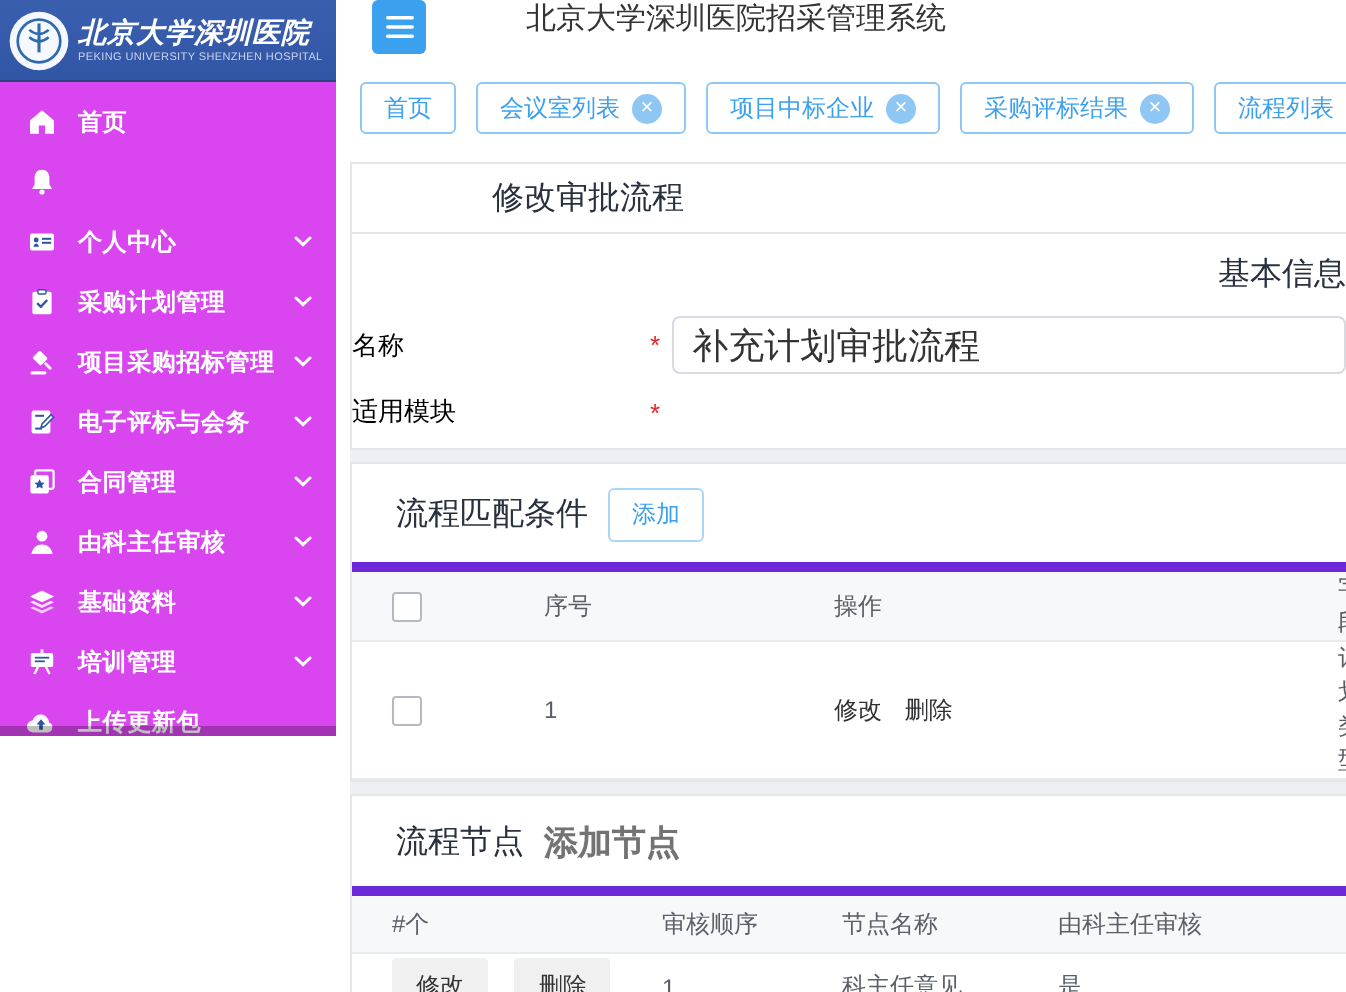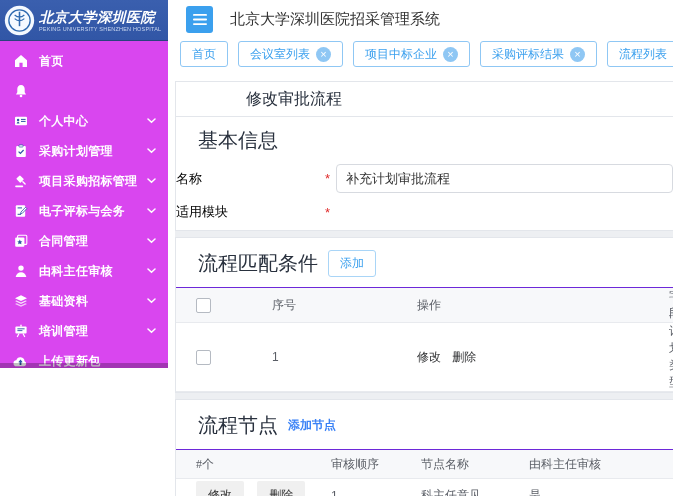--- a/index.html
+++ b/index.html
@@ -17,53 +17,53 @@
     font-size:14px;letter-spacing:.5px;white-space:nowrap;line-height:16px;}
   .logo-en{font-size:5.5px;letter-spacing:.2px;color:#c9d6ef;white-space:nowrap;margin-top:1px;}
   .nav{padding-top:5px;}
   .s-item{height:30px;display:flex;align-items:center;padding:0 12px 0 13px;cursor:pointer;}
   .s-icon{width:15px;height:15px;margin-right:11px;display:flex;align-items:center;justify-content:center;flex:none;}
   .s-label{flex:1;font-size:12px;font-weight:bold;letter-spacing:.3px;}
   .s-chevron{display:flex;flex:none;}
   .sidebar-footer{position:absolute;left:0;right:0;bottom:0;height:5px;background:rgba(0,0,0,.25);}
   
   .main{position:absolute;left:168px;top:0;right:0;bottom:0;background:#fff;}
-  .topbar{height:38px;display:flex;align-items:center;padding-left:18px;}
+  .topbar{height:38px;display:flex;align-items:flex-start;padding-left:18px;gap:33px;}
   .hamburger{width:27px;height:27px;background:#3ba0ee;border:none;border-radius:3px;
     display:flex;align-items:center;justify-content:center;cursor:pointer;padding:0;}
   .app-title{margin-left:17px;font-size:15px;color:#333;}
   
   .tabbar{height:28px;padding:3px 0 0 12px;display:flex;gap:10px;border-bottom:1px solid #d9dde3;}
   .tab{height:26px;box-sizing:border-box;display:flex;align-items:center;gap:6px;padding:0 11px;
     border:1px solid #8fc7f4;border-radius:3px;color:#3ba0ee;font-size:12px;background:#fff;cursor:pointer;white-space:nowrap;}
   .tab-close{width:15px;height:15px;border-radius:50%;background:#8fc7f4;color:#fff;
     font-size:11px;line-height:14px;text-align:center;cursor:pointer;flex:none;}
   
   .content{position:absolute;top:69px;left:0;right:0;bottom:0;padding:12px 0 0 7px;overflow:hidden;background:#fff;}
   .card{background:#fff;border:1px solid #e3e6eb;border-right:none;}
   .gap{height:6px;background:#edeff2;}
   .page-title-card{height:34px;display:flex;align-items:center;padding-left:22px;border-bottom:none;}
   .page-title{font-size:16px;color:#29313e;font-weight:500;margin-left:48px;}
-  .section-title{font-size:20px;color:#29313e;font-weight:500;}
+  .section-title{font-size:16px;color:#29313e;font-weight:500;text-align:right;}
   
   .basic-card{border-top:1px solid #e3e6eb;padding:10px 0 9px 0;}
   .basic-card .section-title{padding-left:22px;}
   .field-row{display:flex;align-items:center;margin-top:10px;}
   .field-label{width:146px;text-align:left;font-size:13px;color:#000000;flex:none;}
   .req{color:#e02b2b;margin:0 6px 0 3px;font-size:13px;flex:none;}
   .text-input{width:440px;height:27px;border:1px solid #d7dae0;border-radius:4px;padding:0 9px;
-    font-size:13px;color:#333;outline:none;box-sizing:content-box;}
+    font-size:18px;color:#333;outline:none;box-sizing:content-box;}
   
   .sec-head{display:flex;align-items:center;padding:12px 0 10px 22px;}
   .add-btn{font-size:12px;color:#3ba0ee;background:#fff;border:1px solid #a9d5f7;border-radius:3px;
     padding:4px 11px;margin-left:10px;cursor:pointer;}
-  .add-link{font-size:12px;color:#3b82f6;margin-left:10px;cursor:pointer;font-weight:bold;}
+  .add-link{font-size:17px;color:#737373;margin-left:10px;cursor:pointer;font-weight:bold;}
   table{width:101%;border-collapse:collapse;table-layout:fixed;font-size:12px;color:#5a5e66;}
-  th{background:#f7f8fa;border-top:1px solid #6d28d9;border-bottom:1px solid #e8eaee;
-    height:28px;text-align:left;font-weight:normal;padding:0;font-family:Liberation Serif, serif;}
+  th{background:#f7f8fa;border-top:5px solid #6d28d9;border-bottom:1px solid #e8eaee;
+    height:28px;text-align:left;font-weight:normal;padding:0;}
   td{border-bottom:1px solid #e8eaee;padding:0;}
   .t-match td{height:35px;}
   .t-nodes td{height:33px;}
   .cell-pad{padding-left:20px;}
   .checkbox{width:13px;height:13px;border:1px solid #b5bac2;border-radius:2px;background:#fff;
     display:inline-block;vertical-align:middle;cursor:pointer;}
   .op-link{color:#303133;margin-right:8px;cursor:pointer;}
   .mini-btn{background:#f0f0f0;border:none;border-radius:2px;padding:6px 12px;font-size:12px;
     color:#333;cursor:pointer;margin-right:10px;}
   .nodes-card{border-bottom:none;min-height:130px;}

